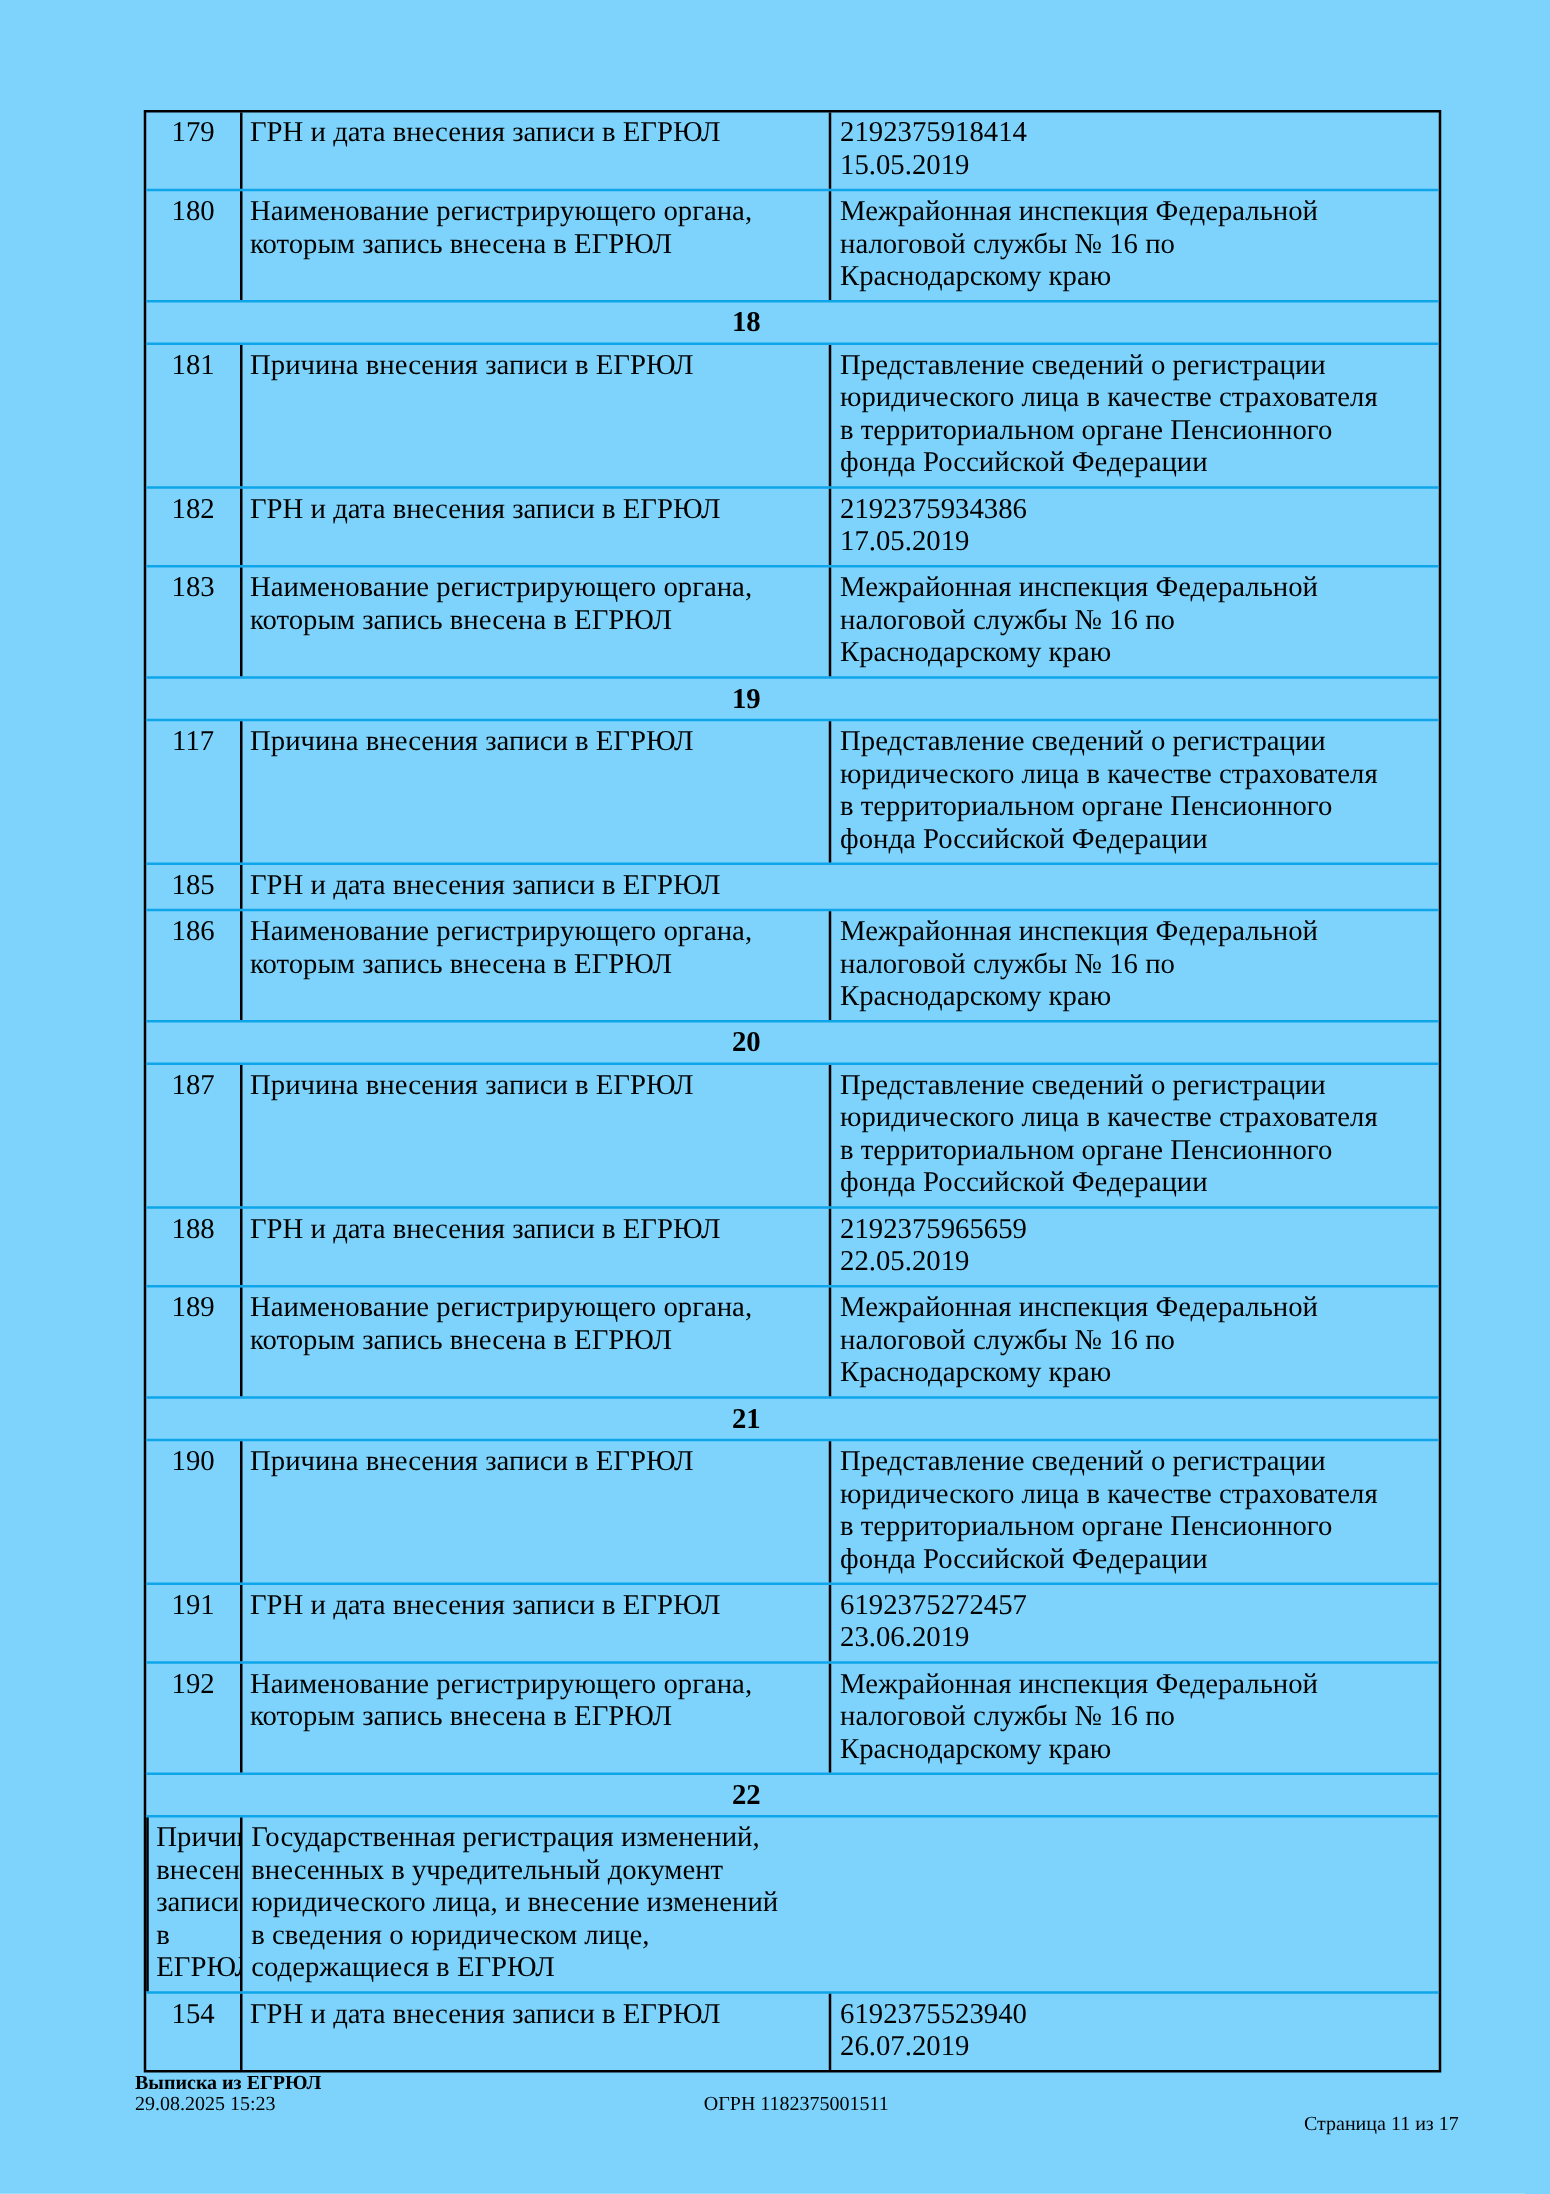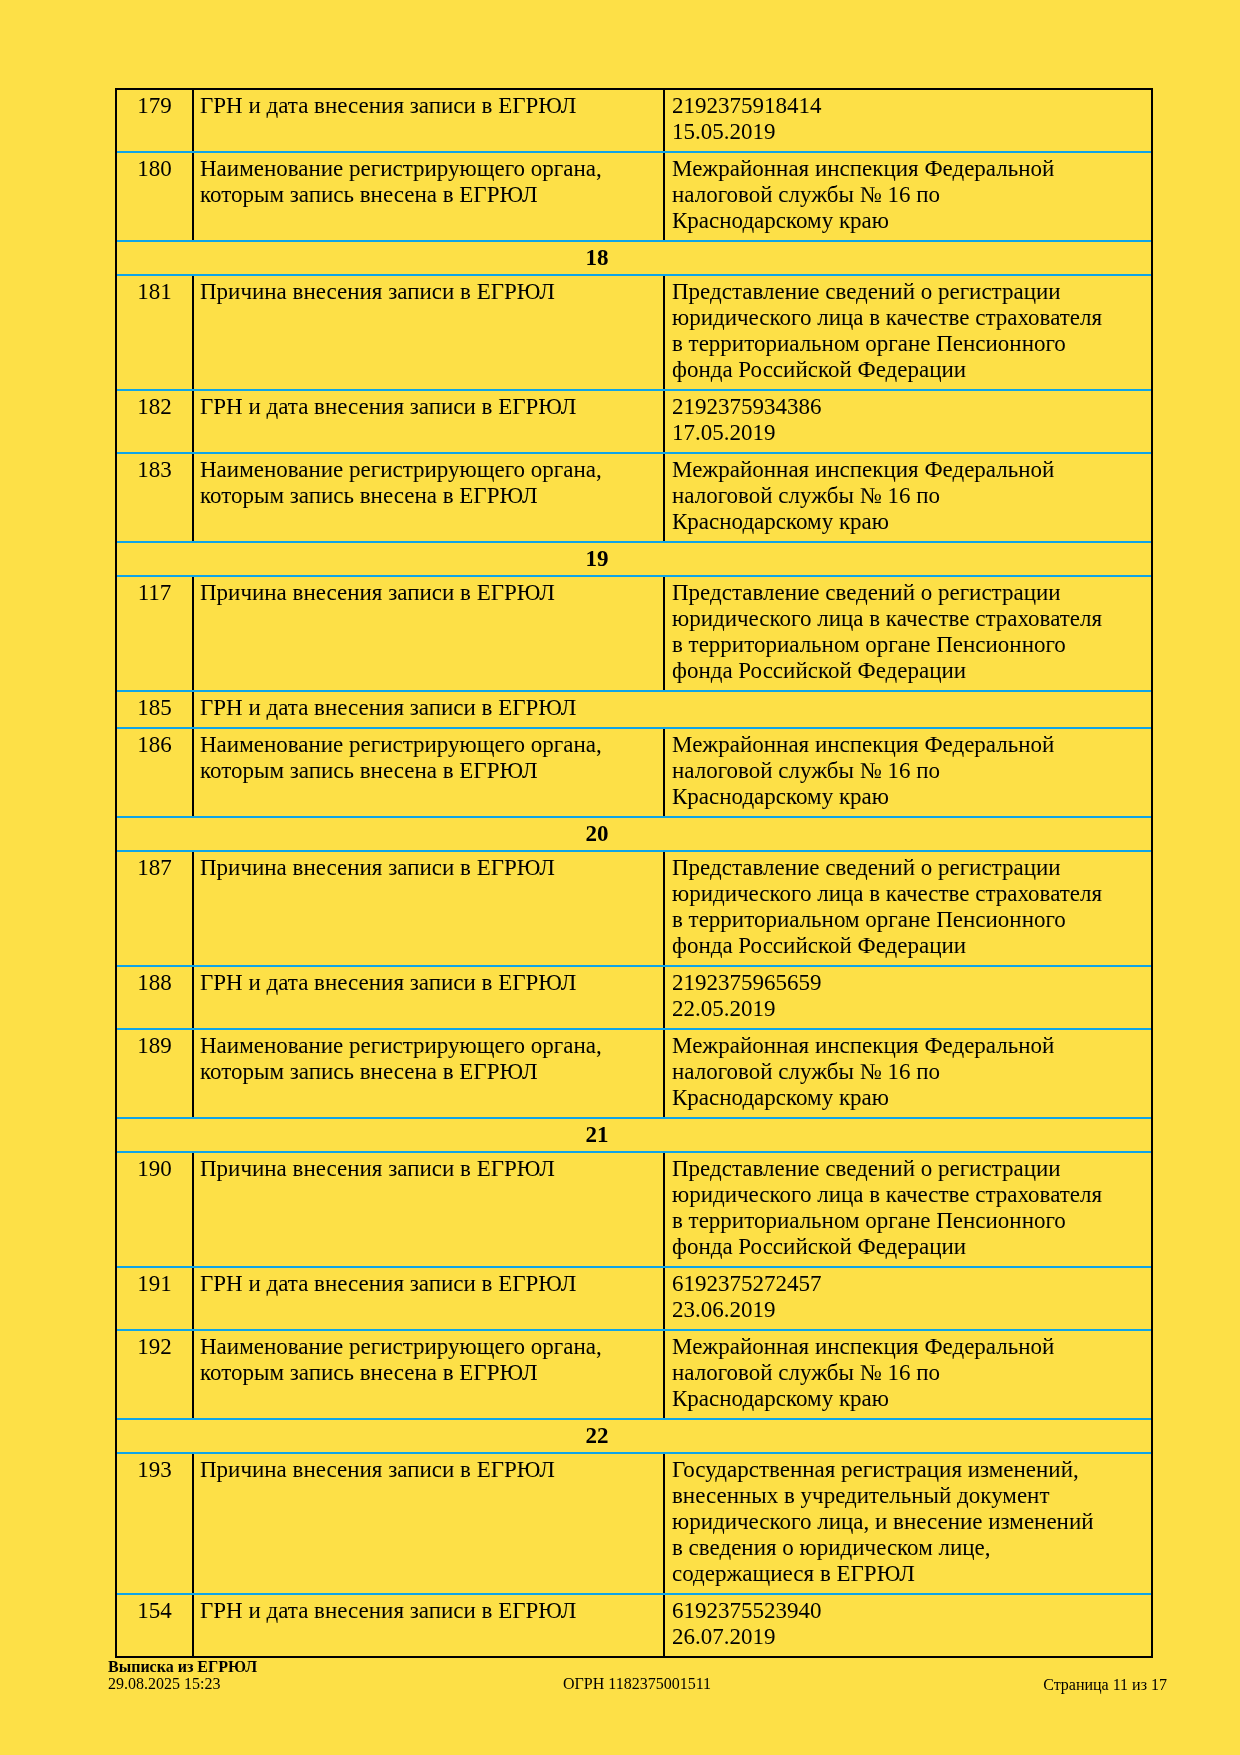--- a/index.html
+++ b/index.html
@@ -11,21 +11,21 @@
     width: 1240px;
     height: 1755px;
     position: relative;
     overflow: hidden;
     font-family: "Liberation Serif", "DejaVu Serif", serif;
     color: #000000;
   }
   .page {
     position: absolute;
     inset: 0;
-    background: #fde047;
+    background: #7dd3fc;
   }
   .egrul-table {
     position: absolute;
     left: 115px;
     top: 88px;
     width: 1038px;
     border: 2px solid #000000;
     box-sizing: border-box;
     font-size: 23px;
     line-height: 26px;
@@ -88,21 +88,21 @@
     top: 20px;
   }
   .footer-ogrn {
     position: absolute;
     left: 563px;
     top: 20px;
   }
   .footer-page {
     position: absolute;
     right: 73px;
-    top: 21px;
+    top: 36px;
   }
 </style>
 </head>
 <body>
 
 <div class="page">
 
   <div class="egrul-table" id="egrul-table">
   <div class="t-row">
     <div class="cell num">179</div>
@@ -232,21 +232,20 @@
     <div class="cell value">Межрайонная инспекция Федеральной
 налоговой службы № 16 по
 Краснодарскому краю</div>
   </div>
 
   <div class="t-row section">
     <span class="section-label">22</span>
   </div>
 
   <div class="t-row">
-    <div class="cell num">193</div>
     <div class="cell name">Причина внесения записи в ЕГРЮЛ</div>
     <div class="cell value">Государственная регистрация изменений,
 внесенных в учредительный документ
 юридического лица, и внесение изменений
 в сведения о юридическом лице,
 содержащиеся в ЕГРЮЛ</div>
   </div>
 
   <div class="t-row">
     <div class="cell num">154</div>

